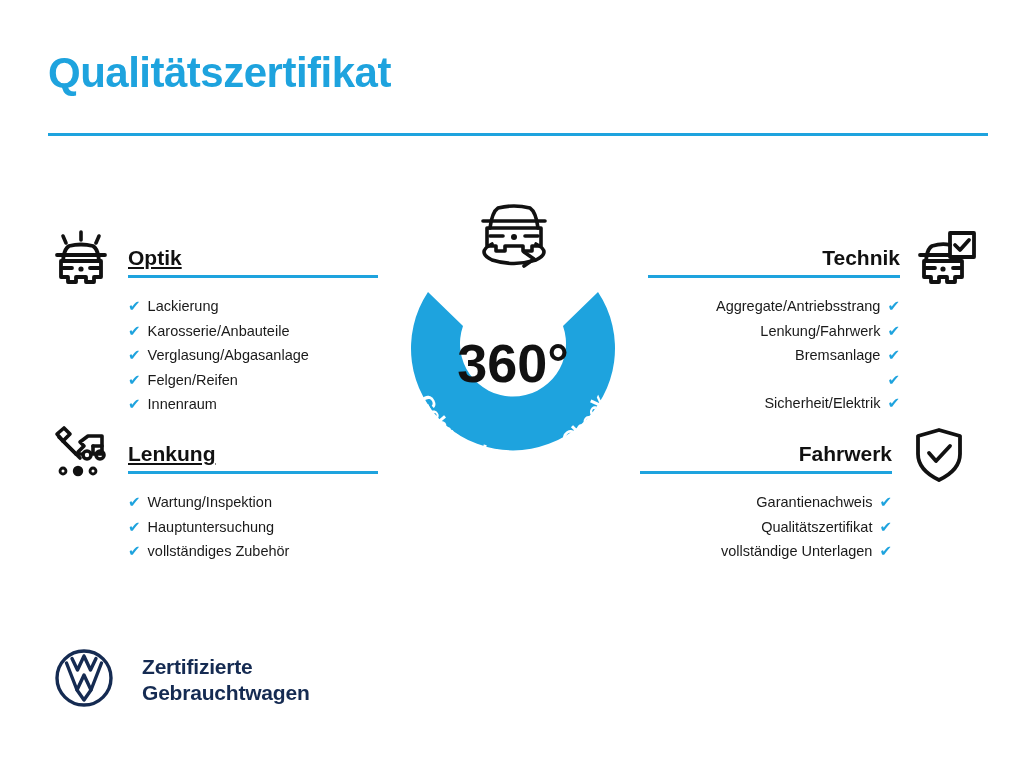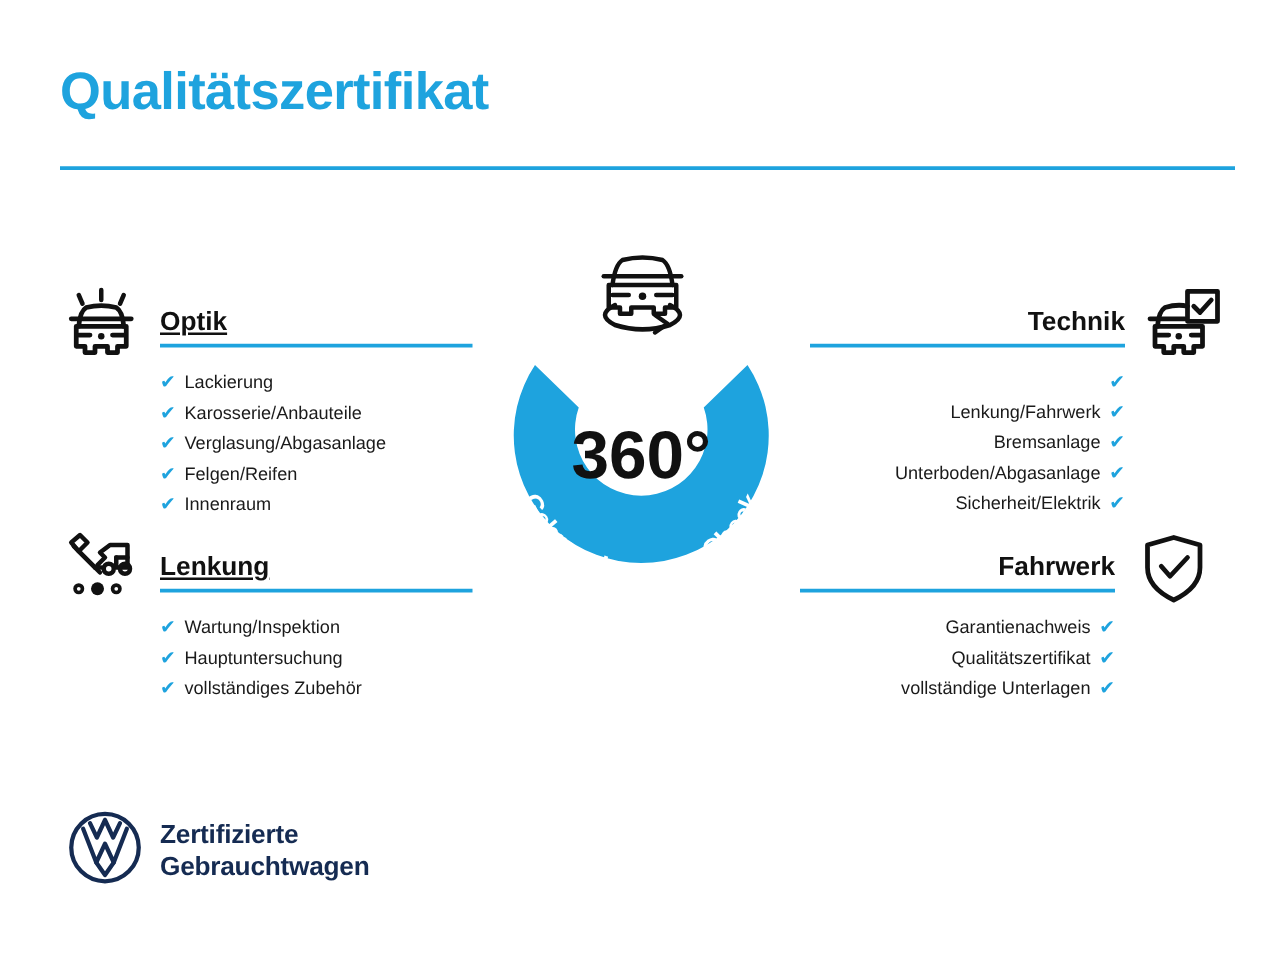--- a/index.html
+++ b/index.html
@@ -55,21 +55,21 @@
   #q-wartung {left:128px; top:428px; width:250px;}
   #q-technik {left:648px; top:232px; width:252px;text-align:right;}
   #q-garantie{left:640px; top:428px; width:252px;}
 
   
   .badge{position:absolute;left:378px;top:248px;width:270px;height:230px;}
   .badge svg{display:block;}
   .badge-car{position:absolute;left:88px;top:-48px;width:96px;height:72px;}
 
   
-  .footer{position:absolute;left:54px;top:648px;display:flex;align-items:center;gap:14px;}
+  .footer{position:absolute;left:54px;top:648px;display:flex;align-items:center;gap:28px;}
   .vw-text{
     font-size:21px;font-weight:bold;color:#152B52;line-height:1.22;
     letter-spacing:-0.2px;white-space:nowrap;
   }
 </style>
 </head>
 <body>
 
 <div class="page">
 
@@ -136,32 +136,32 @@
         </g>
         <circle cx="27" cy="41" r="2.6" fill="#111"></circle>
       </svg>
     </div>
     <div class="quad-head">
       <div class="quad-title">Technik</div>
       <div class="rule"></div>
     </div>
     <div class="items">
       <div class="item">
+          <span>Aggregate/Antriebsstrang</span>
           <span class="chk">✔</span>
         </div>
       <div class="item">
           <span>Lenkung/Fahrwerk</span>
           <span class="chk">✔</span>
         </div>
       <div class="item">
           <span>Bremsanlage</span>
           <span class="chk">✔</span>
         </div>
       <div class="item">
-          <span>Unterboden/Abgasanlage</span>
           <span class="chk">✔</span>
         </div>
       <div class="item">
           <span>Sicherheit/Elektrik</span>
           <span class="chk">✔</span>
         </div>
     </div>
   </div>
 
   <div class="quad left" id="q-wartung">

